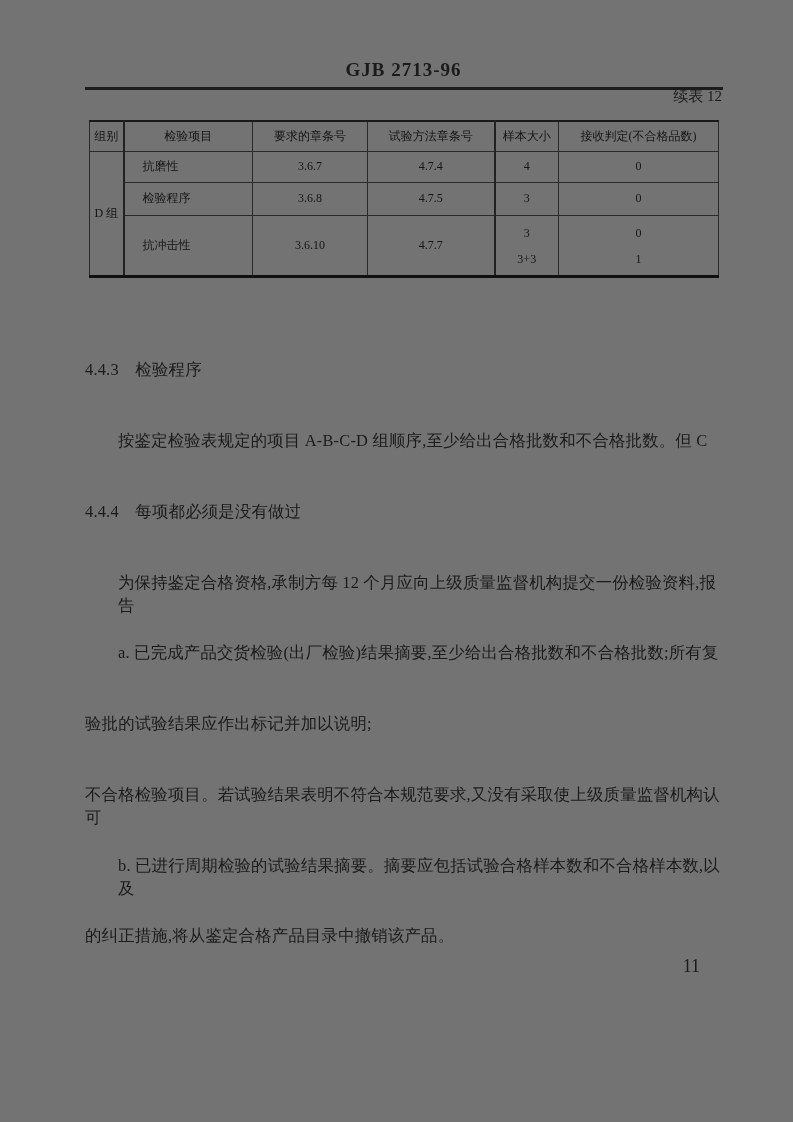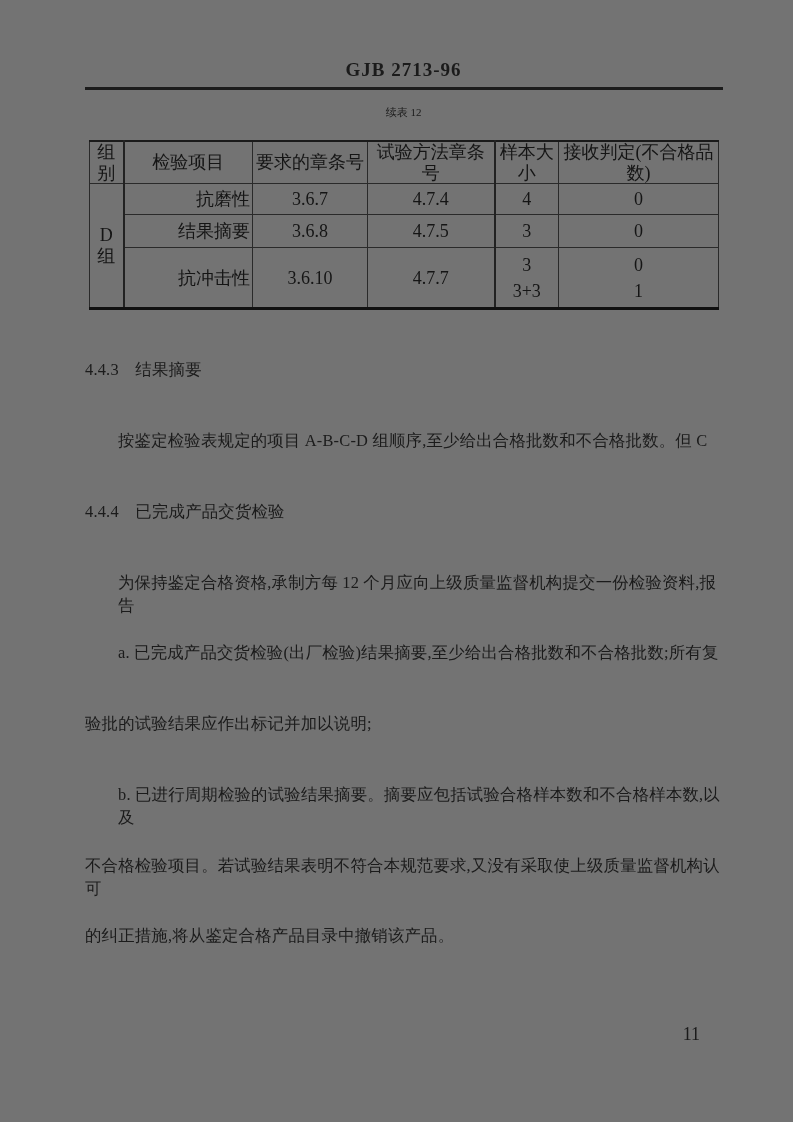--- a/index.html
+++ b/index.html
@@ -11,55 +11,55 @@
   }
   .doc-title{
     position:absolute;top:59px;left:85px;width:637px;
     text-align:center;font-weight:bold;font-size:19px;letter-spacing:1px;
   }
   .header-rule{
     position:absolute;top:87px;left:85px;width:638px;height:3px;
     background:#1c1c1c;
   }
   .table-caption{
-    position:absolute;top:105px;left:85px;width:637px;
-    text-align:center;font-size:11px;
+    position:absolute;top:87px;left:85px;width:637px;
+    text-align:right;font-size:15px;
   }
   table.spec{
-    position:absolute;top:140px;left:89px;width:629px;
+    position:absolute;top:120px;left:89px;width:629px;
     border-collapse:collapse;table-layout:fixed;
-    font-size:18px;color:#151515;
+    font-size:12px;color:#151515;
   }
   table.spec col.c1{width:34px;}
   table.spec col.c2{width:129px;}
   table.spec col.c3{width:115px;}
   table.spec col.c4{width:127px;}
   table.spec col.c5{width:64px;}
   table.spec col.c6{width:160px;}
   table.spec{border-top:2.5px solid #1a1a1a;border-bottom:3.5px solid #111;}
   table.spec th,table.spec td{
     border:1px solid #2a2a2a;padding:0 2px;text-align:center;
     font-weight:normal;vertical-align:middle;line-height:1.15;
   }
   table.spec th{height:29px;}
   table.spec tr.r1 td{height:30px;}
   table.spec tr.r2 td{height:32px;}
   table.spec tr.r3 td{height:59px;}
   table.spec .v2{border-right:2px solid #222;}
-  table.spec td.item{text-align:right;padding-left:9px;}
+  table.spec td.item{text-align:left;padding-left:18px;}
   table.spec .stack div{line-height:26px;}
   .body-text{
     position:absolute;top:311px;left:85px;width:642px;
     font-size:16.4px;line-height:23.6px;letter-spacing:0.2px;
     white-space:pre-wrap;
   }
   .ln{height:23.6px;overflow:visible;}
   .ind{padding-left:33px;}
   .page-number{
-    position:absolute;top:1024px;left:640px;width:60px;
+    position:absolute;top:956px;left:640px;width:60px;
     text-align:right;font-size:18px;
   }
 </style>
 </head>
 <body>
 
 <div class="page">
 
   <div class="doc-title">GJB 2713-96</div>
   <div class="header-rule"></div>
@@ -85,21 +85,21 @@
     </tr>
     <tr class="r1">
       <td class="v2" rowspan="3">D 组</td>
       <td class="item">抗磨性</td>
       <td>3.6.7</td>
       <td class="v2">4.7.4</td>
       <td>4</td>
       <td>0</td>
     </tr>
     <tr class="r2">
-      <td class="item">结果摘要</td>
+      <td class="item">检验程序</td>
       <td>3.6.8</td>
       <td class="v2">4.7.5</td>
       <td>3</td>
       <td>0</td>
     </tr>
     <tr class="r3">
       <td class="item">抗冲击性</td>
       <td>3.6.10</td>
       <td class="v2">4.7.7</td>
       <td class="stack">
@@ -108,28 +108,28 @@
       </td>
       <td class="stack">
         <div>0</div>
         <div>1</div>
       </td>
     </tr>
   </tbody>
     </table>
 
   <div class="body-text">
-    <div class="ln">4.4.3　结果摘要</div>
+    <div class="ln">4.4.3　检验程序</div>
     <div class="ln ind">按鉴定检验表规定的项目 A-B-C-D 组顺序,至少给出合格批数和不合格批数。但 C</div>
-    <div class="ln">4.4.4　已完成产品交货检验</div>
+    <div class="ln">4.4.4　每项都必须是没有做过</div>
     <div class="ln ind">为保持鉴定合格资格,承制方每 12 个月应向上级质量监督机构提交一份检验资料,报告</div>
     <div class="ln ind">a. 已完成产品交货检验(出厂检验)结果摘要,至少给出合格批数和不合格批数;所有复</div>
     <div class="ln">验批的试验结果应作出标记并加以说明;</div>
+    <div class="ln">不合格检验项目。若试验结果表明不符合本规范要求,又没有采取使上级质量监督机构认可</div>
     <div class="ln ind">b. 已进行周期检验的试验结果摘要。摘要应包括试验合格样本数和不合格样本数,以及</div>
-    <div class="ln">不合格检验项目。若试验结果表明不符合本规范要求,又没有采取使上级质量监督机构认可</div>
     <div class="ln">的纠正措施,将从鉴定合格产品目录中撤销该产品。</div>
     
     
     
     
     
     
     
     
     

